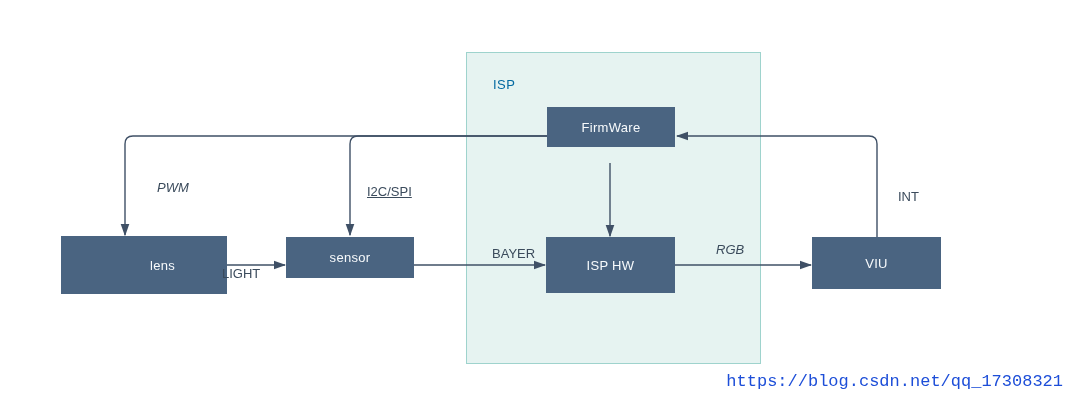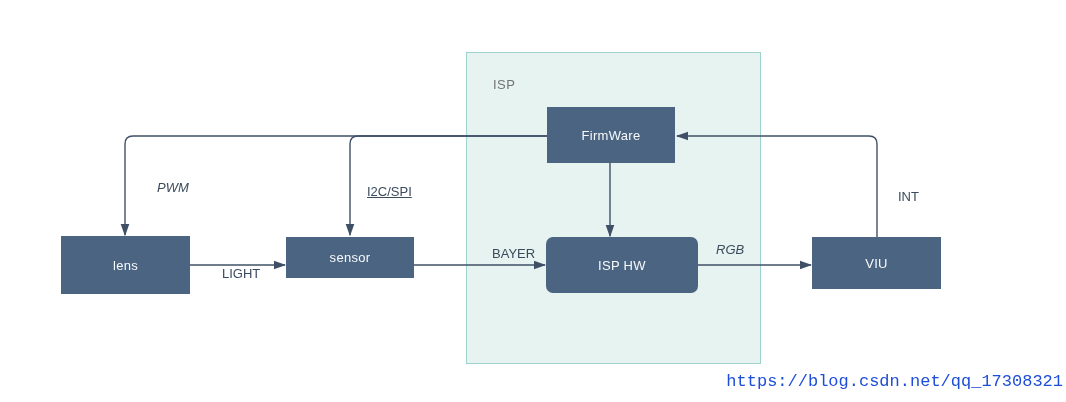--- a/index.html
+++ b/index.html
@@ -15,43 +15,43 @@
     position: absolute;
     left: 466px; top: 52px;
     width: 293px; height: 310px;
     background: #e6f3f1;
     border: 1px solid #9ed3cd;
   }
   .group-label {
     position: absolute;
     left: 493px; top: 77px;
     font-size: 13px;
-    color: #737373;
+    color: #0369a1;
     letter-spacing: 0.5px;
   }
   .edges-svg {
     position: absolute;
     left: 0; top: 0;
     width: 1066px; height: 402px;
     pointer-events: none;
   }
   .node {
     position: absolute;
     background: #4a6481;
     color: #f7fafc;
     font-size: 13px;
     display: flex;
     align-items: center;
     justify-content: center;
     letter-spacing: 0.3px;
   }
-  .node-lens    { left: 61px;  top: 236px; width: 129px; height: 58px; }
+  .node-lens    { left: 61px;  top: 236px; width: 129px; height: 58px; padding-left: 37px; }
   .node-sensor  { left: 286px; top: 237px; width: 128px; height: 41px; }
-  .node-firmware{ left: 547px; top: 107px; width: 128px; height: 56px; }
-  .node-isphw   { left: 546px; top: 237px; width: 152px; height: 56px; border-radius: 7px; }
+  .node-firmware{ left: 547px; top: 107px; width: 128px; height: 40px; }
+  .node-isphw   { left: 546px; top: 237px; width: 129px; height: 56px; }
   .node-viu     { left: 812px; top: 237px; width: 129px; height: 52px; }
   .edge-label {
     position: absolute;
     font-size: 13px;
     color: #3b4b5c;
     white-space: nowrap;
   }
   .lbl-light  { left: 222px; top: 241px; margin-top: 25px; }
   .lbl-bayer  { left: 492px; top: 246px; }
   .lbl-rgb    { left: 716px; top: 242px; font-style: italic; }

